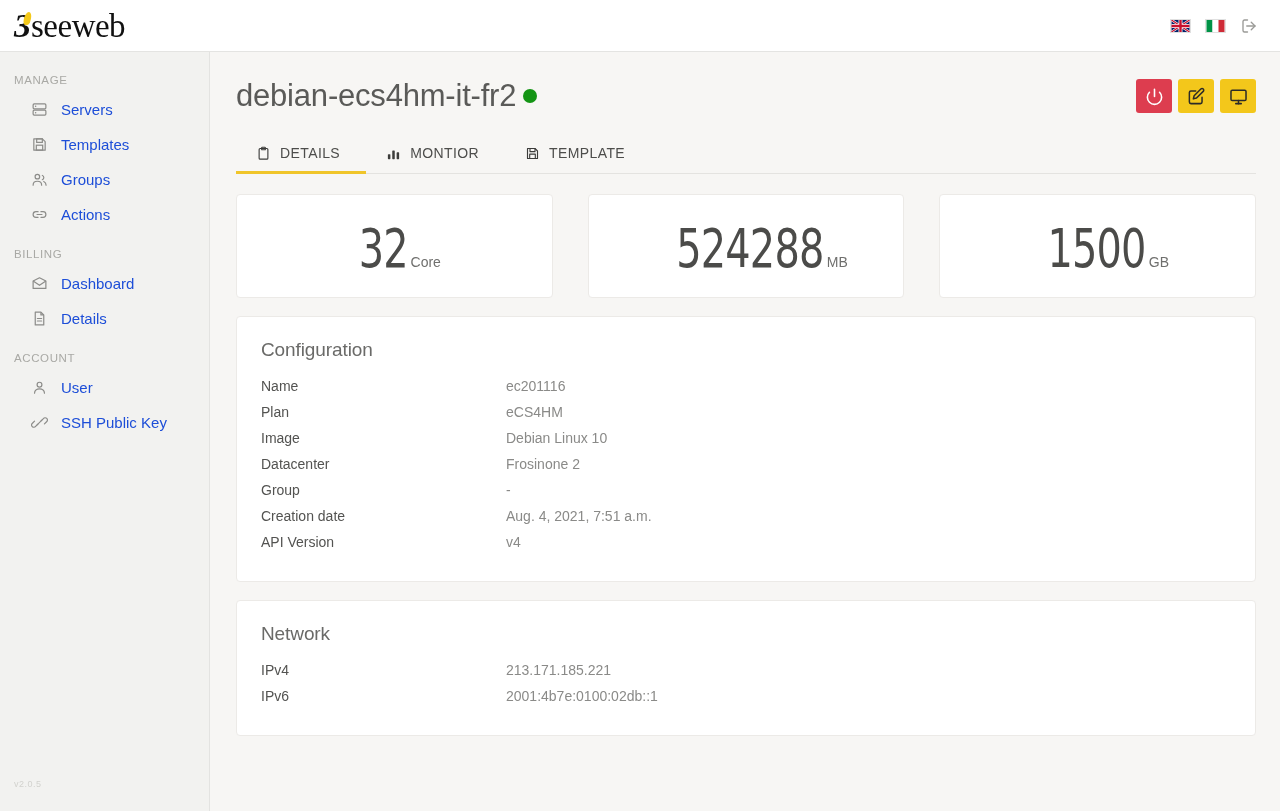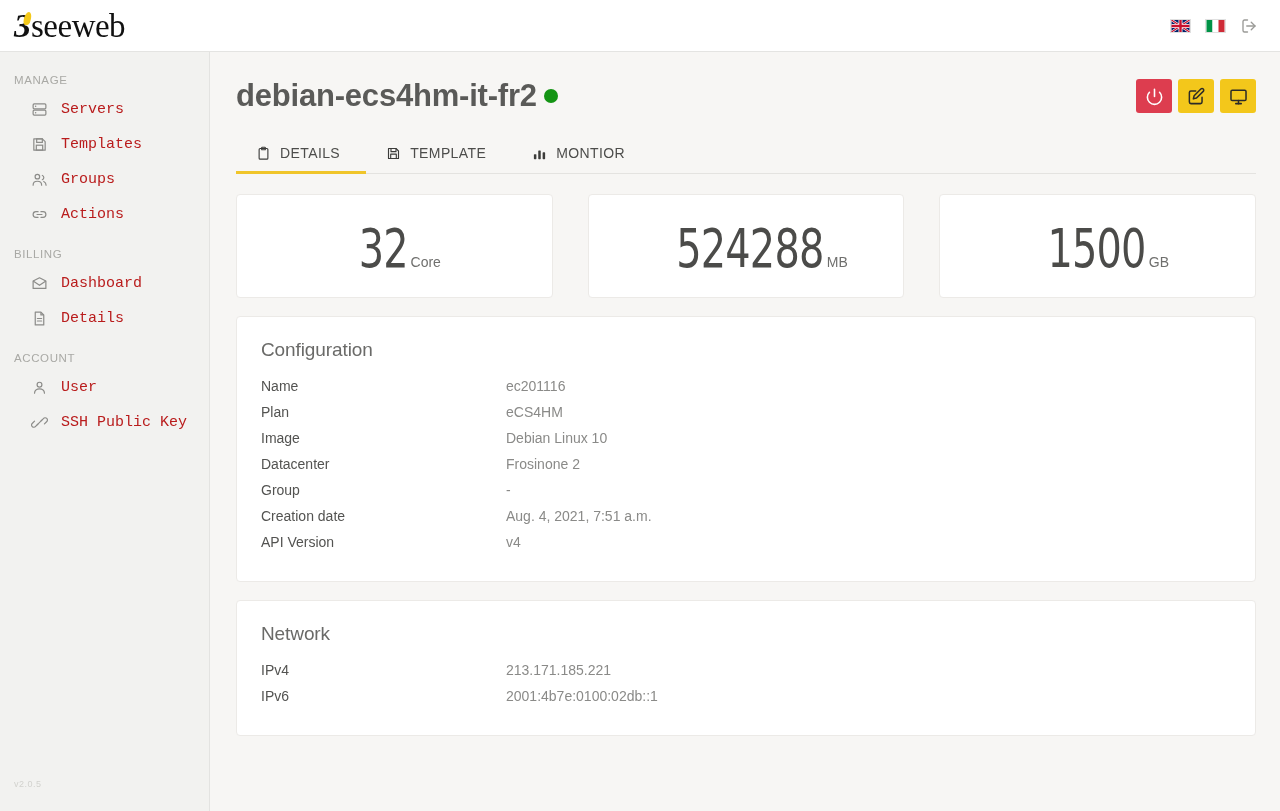--- a/index.html
+++ b/index.html
@@ -54,38 +54,37 @@
     position: relative;
   }
   .nav-section-title {
     font-size: 11.5px; letter-spacing: .6px; color: #a9a9a5;
     padding: 0 0 6px 14px; text-transform: uppercase;
   }
   .nav-section { margin-bottom: 16px; }
   .nav-item {
     display: flex; align-items: center; gap: 13px;
     padding: 9px 10px 9px 31px;
-    color: #b91c1c; font-size: 15px; cursor: pointer;
+    color: #1d4ed8; font-size: 15px; cursor: pointer;
     text-decoration: none;
-    font-family: Liberation Mono, monospace;
   }
   .nav-ico { width: 17px; height: 17px; flex: 0 0 17px; color: #8c8c89; display:block; }
   .version {
     position: absolute; bottom: 22px; left: 14px;
     font-size: 9px; color: #d2d2ce; letter-spacing: .5px;
   }
 
   
   .main {
     flex: 1 1 auto; background: #f7f6f4;
     padding: 26px 24px 0 26px; overflow: hidden;
   }
   .page-head { display: flex; align-items: center; justify-content: space-between; }
   .page-title {
-    font-size: 31px; color: #5a5a58; font-weight: 700;
+    font-size: 31px; color: #5a5a58; font-weight: 400;
     display: flex; align-items: center; gap: 7px; letter-spacing: -.2px;
   }
   .status-dot { width: 14px; height: 14px; border-radius: 50%; background: #149414; display:inline-block; }
   .actions { display: flex; gap: 6px; }
   .act-btn {
     width: 36px; height: 34px; border: none; border-radius: 3px;
     display: flex; align-items: center; justify-content: center; cursor: pointer;
   }
   .act-btn svg { width: 19px; height: 19px; display:block; }
   .act-power { background: #dd3d4f; color: #fff; }
@@ -290,34 +289,34 @@
 
       <div class="tabs">
         <div class="tab active">
           <svg viewBox="0 0 24 24" fill="none" stroke="currentColor" stroke-width="1.8" stroke-linejoin="round">
             <rect x="5" y="4" width="14" height="17" rx="1.6"></rect>
             <rect x="9" y="2" width="6" height="4" rx="1"></rect>
           </svg>
           <span>DETAILS</span>
         </div>
         <div class="tab">
+          <svg viewBox="0 0 24 24" fill="currentColor">
+            <rect x="3" y="13" width="4" height="8" rx="1"></rect>
+            <rect x="10" y="7" width="4" height="14" rx="1"></rect>
+            <rect x="17" y="10" width="4" height="11" rx="1"></rect>
+          </svg>
+          <span>MONTIOR</span>
+        </div>
+        <div class="tab">
           <svg viewBox="0 0 24 24" fill="none" stroke="currentColor" stroke-width="1.8" stroke-linejoin="round">
             <path d="M4 4h12l4 4v12H4z"></path>
             <rect x="8" y="4" width="8" height="5"></rect>
             <rect x="7.5" y="13" width="9" height="7"></rect>
           </svg>
           <span>TEMPLATE</span>
-        </div>
-        <div class="tab">
-          <svg viewBox="0 0 24 24" fill="currentColor">
-            <rect x="3" y="13" width="4" height="8" rx="1"></rect>
-            <rect x="10" y="7" width="4" height="14" rx="1"></rect>
-            <rect x="17" y="10" width="4" height="11" rx="1"></rect>
-          </svg>
-          <span>MONTIOR</span>
         </div>
       </div>
 
       <div class="stat-row">
         <div class="stat-card">
           <div class="stat-inner">
             <span class="stat-value">32</span>
             <span class="stat-unit">Core</span>
           </div>
         </div>

